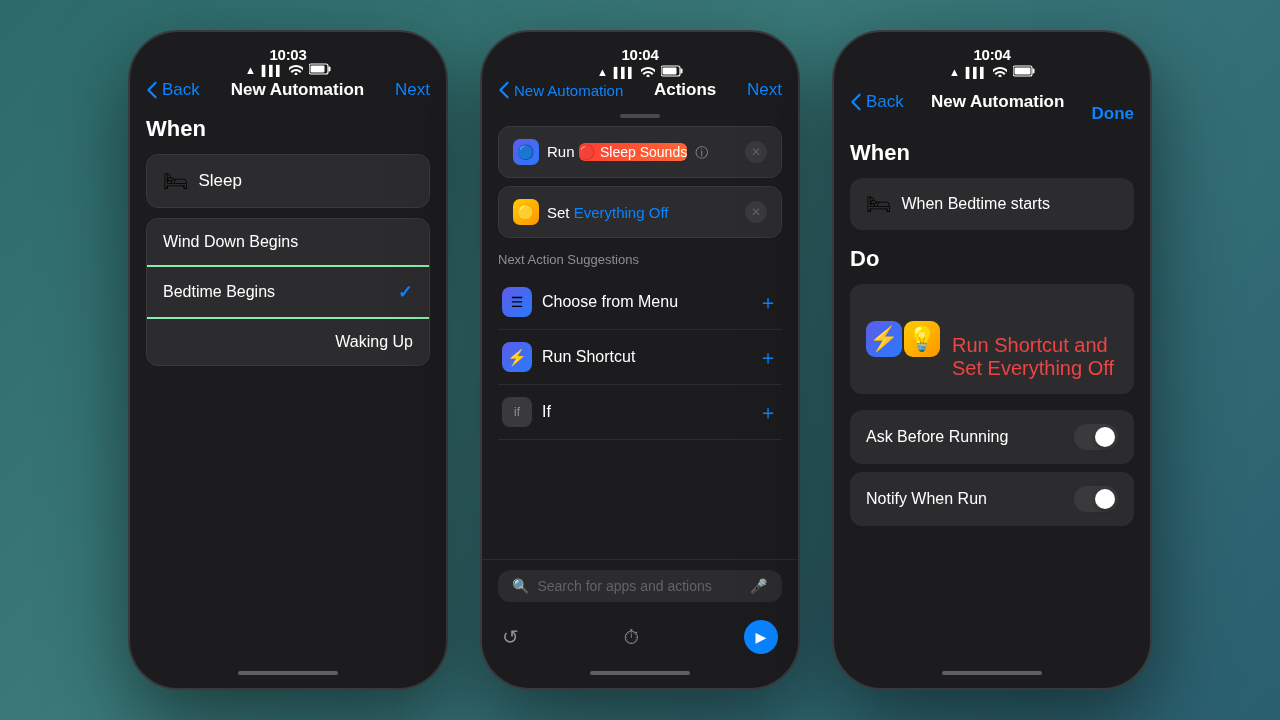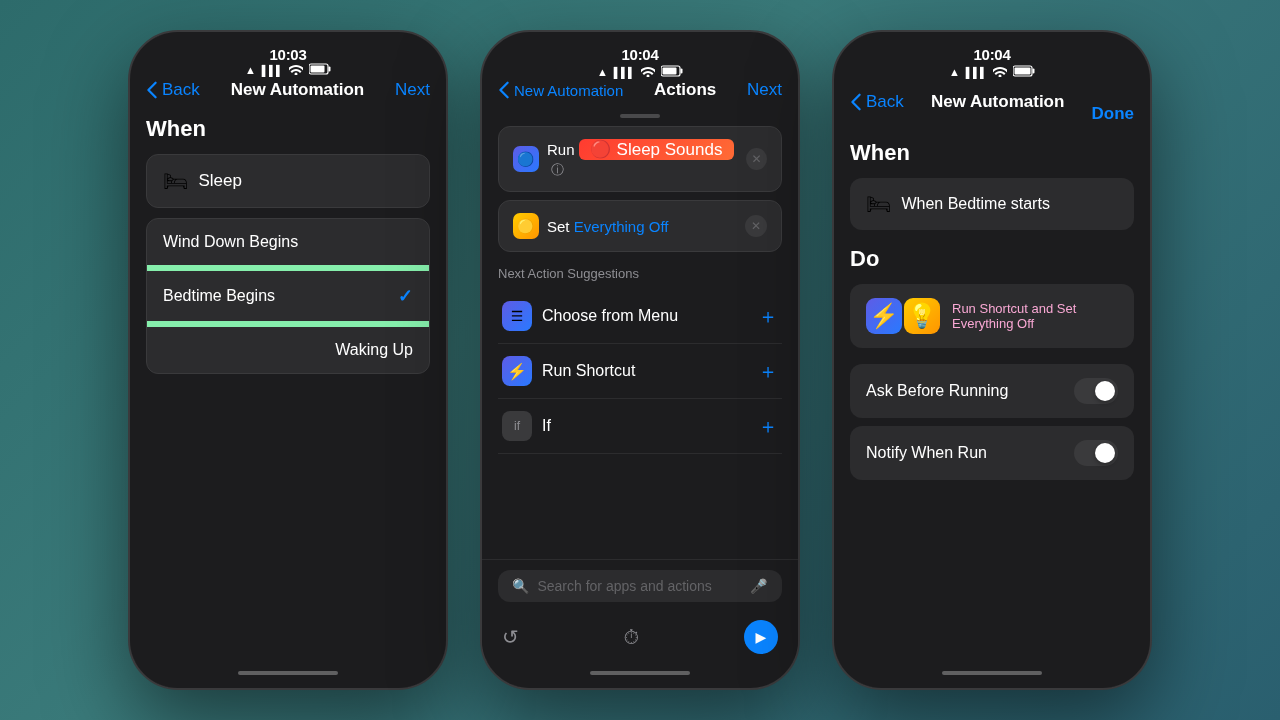--- a/index.html
+++ b/index.html
@@ -141,21 +141,21 @@
       border-radius: 12px;
       overflow: hidden;
       border: 1px solid #3a3a3c;
     }
 
     .option-row {
       display: flex;
       align-items: center;
       justify-content: space-between;
       padding: 14px 16px;
-      border-bottom: 6px solid #86efac;
+      border-bottom: 2px solid #86efac;
     }
 
     .option-row:last-child {
       border-bottom: none;
       justify-content: flex-end;
     }
 
     .option-label {
       color: #ffffff;
       font-size: 16px;
@@ -305,22 +305,23 @@
       gap: 12px;
     }
 
     .do-icons {
       display: flex;
       align-items: center;
       gap: -4px;
     }
 
     .do-label {
-      color: #f9a8d4;
-      font-size: 13px;
+      color: #ef4444;
+      font-size: 20px;
+      margin-top: 36px;
     }
 
     .toggle-row {
       display: flex;
       align-items: center;
       justify-content: space-between;
       padding: 14px 16px;
       background: #2c2c2e;
       border-radius: 12px;
       margin-bottom: 8px;
@@ -502,21 +503,21 @@
     <div class="drag-handle"></div>
 
     <div class="screen-content" style="padding-top:4px;">
 
       <div class="action-card">
         <div class="action-left">
           <span style="font-size:18px;">
             <span style="background:linear-gradient(135deg,#5e5ce6,#2979ff);border-radius:7px;width:26px;height:26px;display:inline-flex;align-items:center;justify-content:center;font-size:14px;">🔵</span>
           </span>
           <span class="action-text">
-            <span style="color:#ffffff;">Run </span><span style="background:linear-gradient(135deg,#ff3b30,#ff6b35);border-radius:6px;padding:1px 12px;font-size:17px;color:white;">🔴 Sleep Sounds</span>
+            <span style="color:#ffffff;">Run </span><span style="background:linear-gradient(135deg,#ff3b30,#ff6b35);border-radius:6px;padding:1px 0;font-size:14px;color:white;">🔴 Sleep Sounds</span>
             <span style="color:#8e8e93;font-size:13px;margin-left:4px;">ⓘ</span>
           </span>
         </div>
         <div class="action-close">✕</div>
       </div>
 
       <div class="action-card">
         <div class="action-left">
           <span style="font-size:18px;">
             <span style="background:linear-gradient(135deg,#ffcc00,#ff9500);border-radius:7px;width:26px;height:26px;display:inline-flex;align-items:center;justify-content:center;font-size:14px;">🟡</span>

